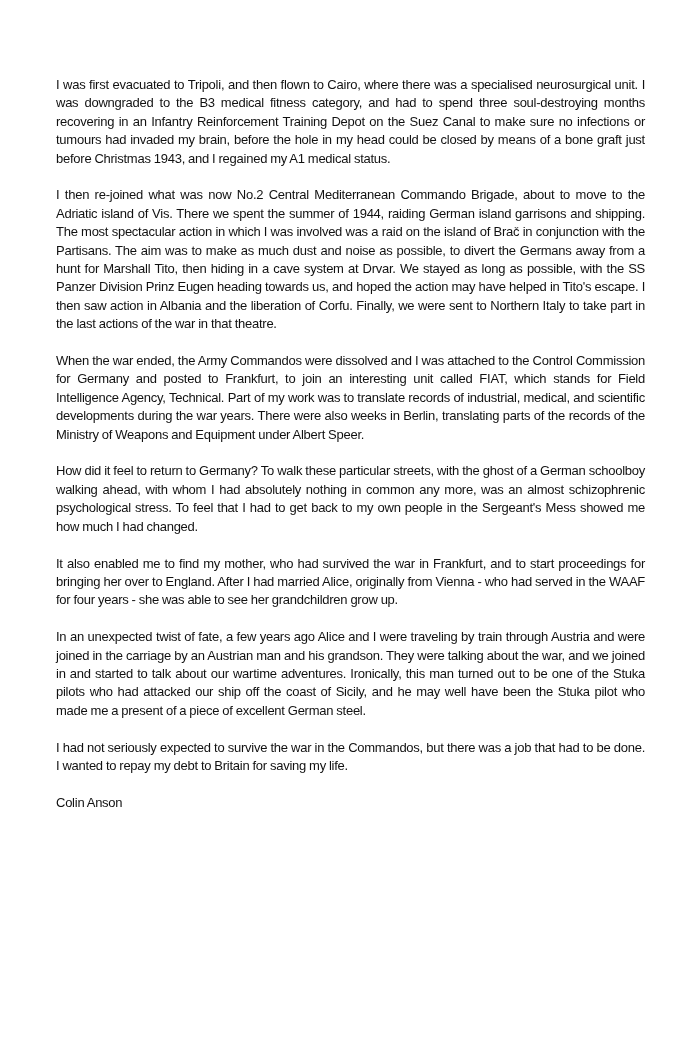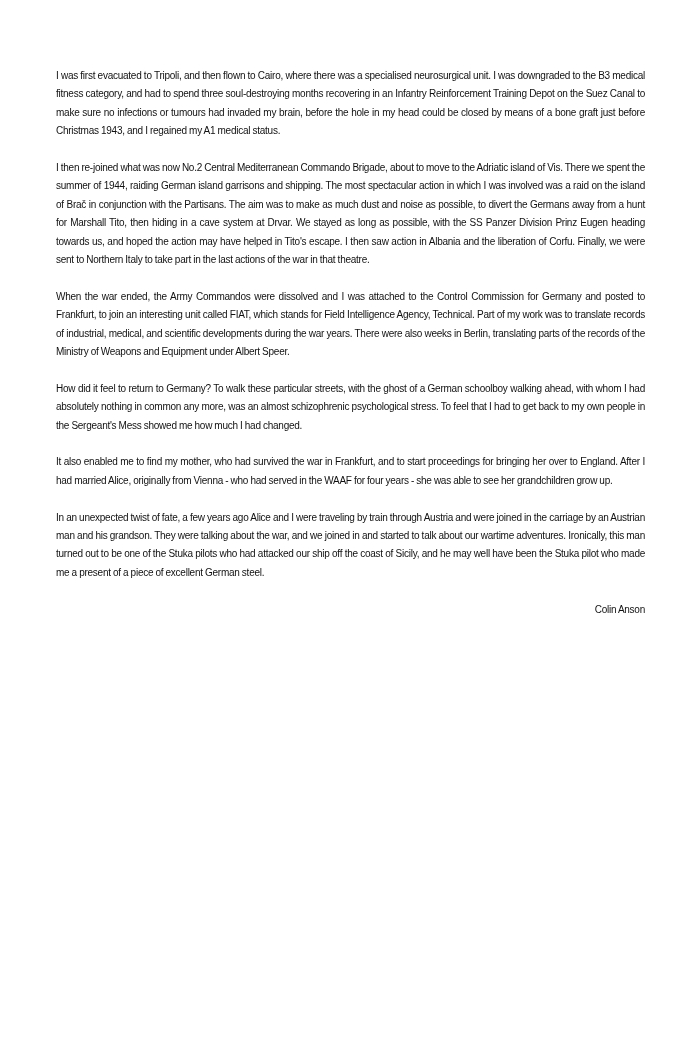--- a/index.html
+++ b/index.html
@@ -9,45 +9,46 @@
     }
     body {
       width: 700px;
       height: 1044px;
       overflow: hidden;
       position: relative;
     }
     .page {
       position: absolute;
       left: 56px;
-      top: 67px;
+      top: 76px;
       width: 589px;
       color: #111111;
       font-family: "Liberation Sans", sans-serif;
-      font-size: 10px;
+      font-size: 13px;
       line-height: 18.4px;
       letter-spacing: -0.25px;
       word-spacing: -0.3px;
     }
     .para {
       margin: 0 0 18.4px 0;
       text-align: justify;
     }
     .para.last-left {
       text-align-last: left;
     }
     .signature {
       margin: 0;
-      text-align: right;
+      text-align: left;
     }
   </style>
 </head>
 <body>
 
 <div class="page">
   <p class="para last-left">I was first evacuated to Tripoli, and then flown to Cairo, where there was a specialised neurosurgical unit. I was downgraded to the B3 medical fitness category, and had to spend three soul-destroying months recovering in an Infantry Reinforcement Training Depot on the Suez Canal to make sure no infections or tumours had invaded my brain, before the hole in my head could be closed by means of a bone graft just before Christmas 1943, and I regained my A1 medical status.</p>
   <p class="para last-left">I then re-joined what was now No.2 Central Mediterranean Commando Brigade, about to move to the Adriatic island of Vis. There we spent the summer of 1944, raiding German island garrisons and shipping. The most spectacular action in which I was involved was a raid on the island of Brač in conjunction with the Partisans. The aim was to make as much dust and noise as possible, to divert the Germans away from a hunt for Marshall Tito, then hiding in a cave system at Drvar. We stayed as long as possible, with the SS Panzer Division Prinz Eugen heading towards us, and hoped the action may have helped in Tito's escape. I then saw action in Albania and the liberation of Corfu. Finally, we were sent to Northern Italy to take part in the last actions of the war in that theatre.</p>
   <p class="para last-left">When the war ended, the Army Commandos were dissolved and I was attached to the Control Commission for Germany and posted to Frankfurt, to join an interesting unit called FIAT, which stands for Field Intelligence Agency, Technical. Part of my work was to translate records of industrial, medical, and scientific developments during the war years. There were also weeks in Berlin, translating parts of the records of the Ministry of Weapons and Equipment under Albert Speer.</p>
   <p class="para last-left">How did it feel to return to Germany? To walk these particular streets, with the ghost of a German schoolboy walking ahead, with whom I had absolutely nothing in common any more, was an almost schizophrenic psychological stress. To feel that I had to get back to my own people in the Sergeant's Mess showed me how much I had changed.</p>
   <p class="para last-left">It also enabled me to find my mother, who had survived the war in Frankfurt, and to start proceedings for bringing her over to England. After I had married Alice, originally from Vienna - who had served in the WAAF for four years - she was able to see her grandchildren grow up.</p>
   <p class="para last-left">In an unexpected twist of fate, a few years ago Alice and I were traveling by train through Austria and were joined in the carriage by an Austrian man and his grandson. They were talking about the war, and we joined in and started to talk about our wartime adventures. Ironically, this man turned out to be one of the Stuka pilots who had attacked our ship off the coast of Sicily, and he may well have been the Stuka pilot who made me a present of a piece of excellent German steel.</p>
+  <p class="para last-left">I had not seriously expected to survive the war in the Commandos, but there was a job that had to be done. I wanted to repay my debt to Britain for saving my life.</p>
   <p class="signature">Colin Anson</p>
 </div>
 
 </body></html>

